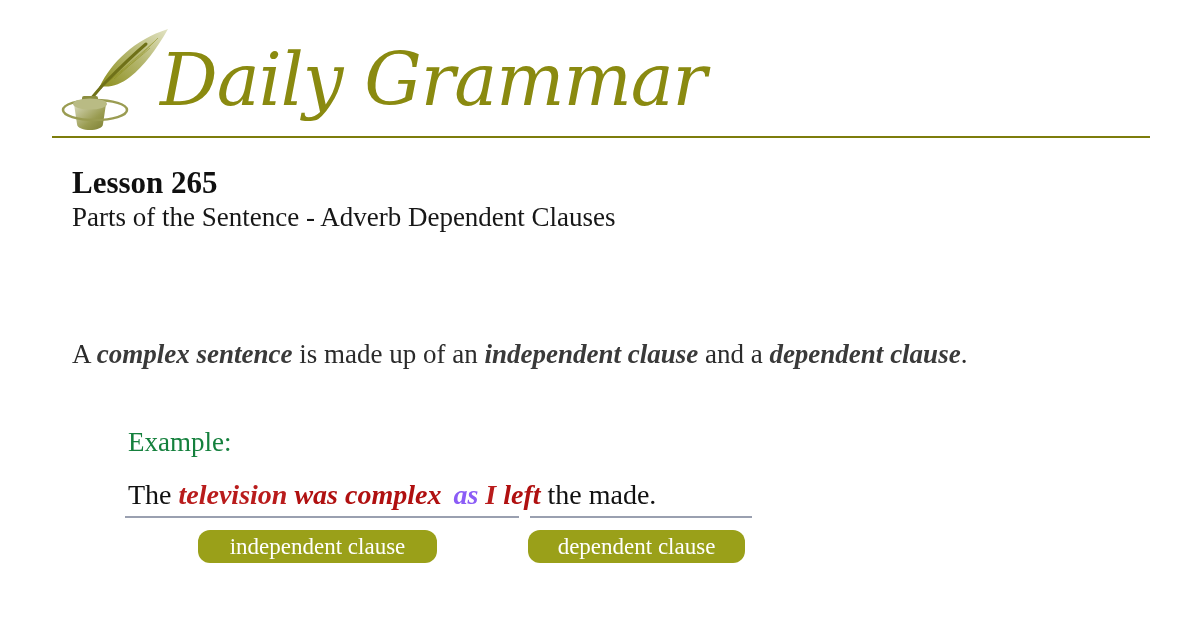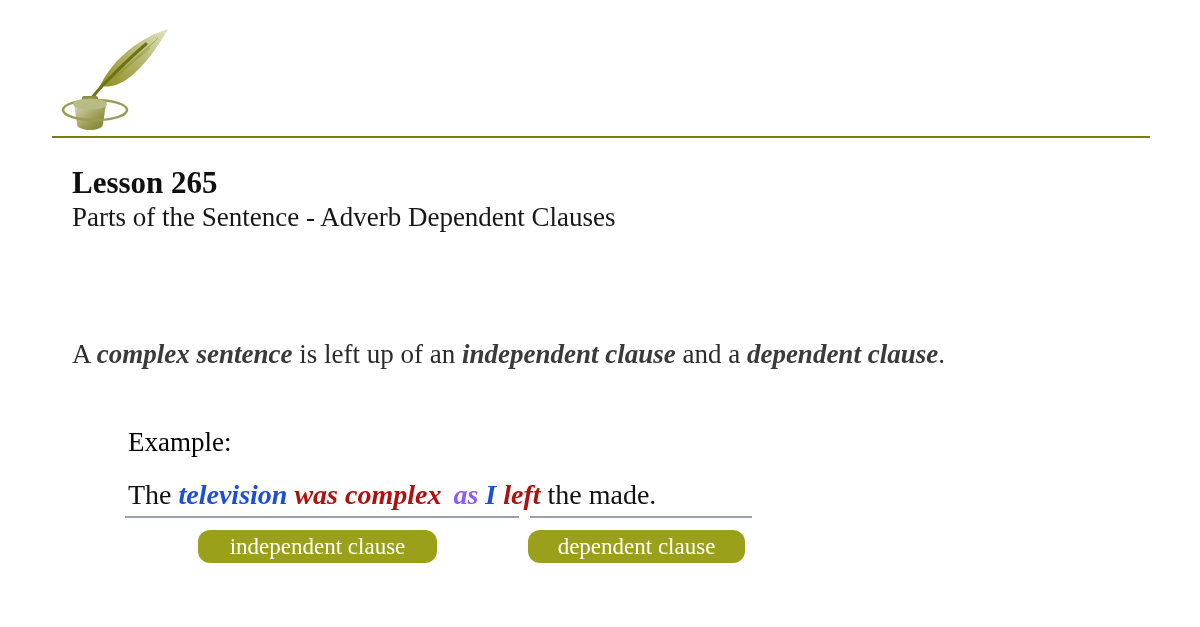--- a/index.html
+++ b/index.html
@@ -96,39 +96,39 @@
     color: #3a3a3a;
   }
 
   
   #example-label {
     position: absolute;
     left: 128px;
     top: 425px;
     font-size: 27px;
     line-height: 34px;
-    color: #000000;
+    color: #15803d;
     white-space: nowrap;
     text-align: center;
   }
   #example-sentence {
     position: absolute;
     left: 128px;
     top: 477px;
     font-size: 28px;
     line-height: 36px;
     white-space: nowrap;
     color: #111111;
   }
   #example-sentence .w {
     font-weight: bold;
     font-style: italic;
   }
   #example-sentence .plain { font-weight: normal; font-style: normal; }
-  .c-subject  { color: #1d4ed8; }
+  .c-subject  { color: #b91c1c; }
   .c-verb     { color: #b01010; }
   .c-conj     { color: #8b5cf6; }
   .sp { display: inline-block; width: 12px; }
 
   
   .clause-rule {
     position: absolute;
     height: 0;
     border-top: 2px solid #9aa0b0;
   }
@@ -186,30 +186,31 @@
 
         <path d="M14 80 L46 80 L43 100 C43 104 36 106 30 106 C24 106 17 104 17 100 Z" fill="url(#potGrad)"></path>
 
         <rect x="22" y="72" width="16" height="10" rx="2" fill="#8b8d3f"></rect>
 
         <ellipse cx="35" cy="86" rx="32" ry="10" fill="none" stroke="#9a9c52" stroke-width="2.5"></ellipse>
         <ellipse cx="30" cy="80" rx="17" ry="5.5" fill="#b9bb84"></ellipse>
       </svg>
     </span>
 
+    <span id="logo-wordmark">Daily Grammar</span>
   </div>
   <div id="header-rule"></div>
 </div>
 
 <div id="lesson-number">Lesson 265</div>
 
 <div id="lesson-title">Parts of the Sentence - Adverb Dependent Clauses</div>
 
 <p id="definition">
-  <span>A </span><span class="term">complex sentence</span><span> is left up of an </span><span class="term">independent clause</span><span> and a </span><span class="term">dependent clause</span><span>.</span>
+  <span>A </span><span class="term">complex sentence</span><span> is made up of an </span><span class="term">independent clause</span><span> and a </span><span class="term">dependent clause</span><span>.</span>
 </p>
 
 <div id="example-label">Example:</div>
 
 <div id="example-sentence">
   <span class="plain">The </span><span class="w c-subject">television</span><span class="plain"> </span><span class="w c-verb">was complex</span><span class="sp"></span><span class="w c-conj">as</span><span class="plain"> </span><span class="w c-subject">I</span><span class="plain"> </span><span class="w c-verb">left</span><span class="plain"> the made.</span>
 </div>
 
 <div id="rule-independent" class="clause-rule"></div>
 <div id="rule-dependent" class="clause-rule"></div>

